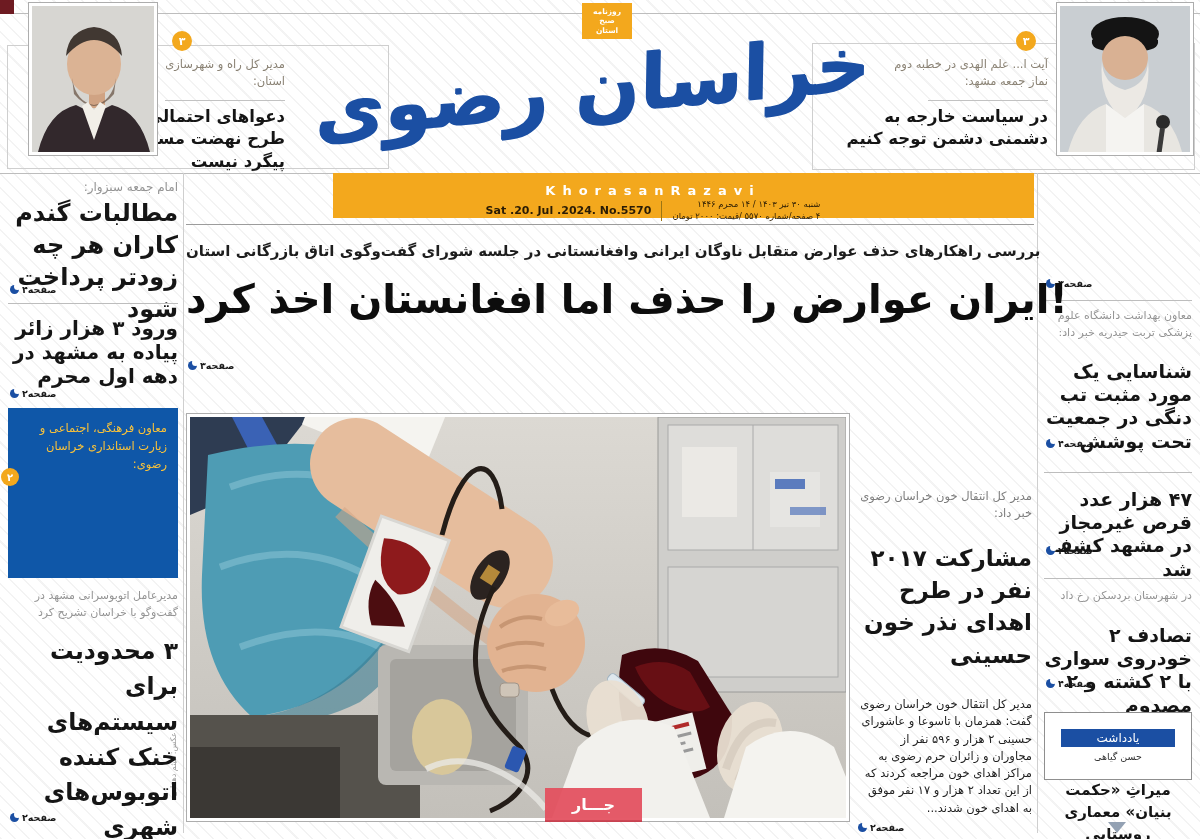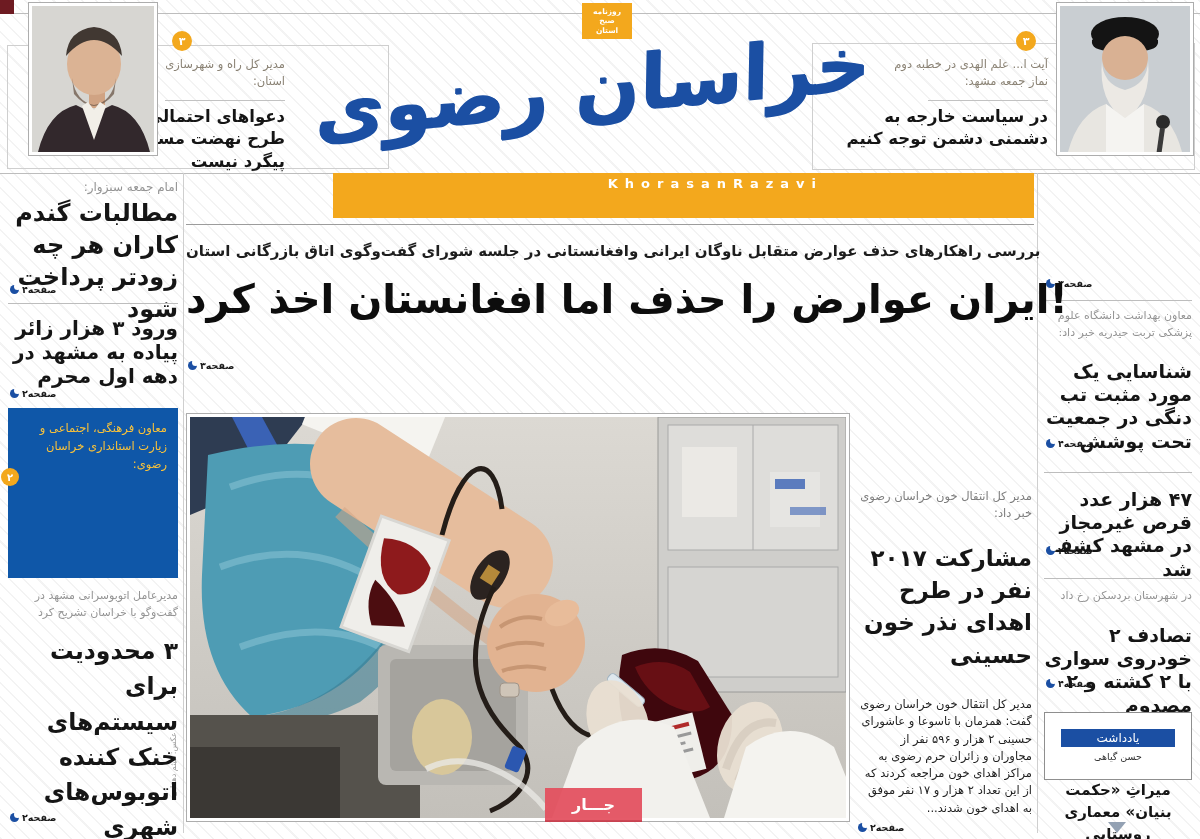--- a/index.html
+++ b/index.html
@@ -34,21 +34,21 @@
     font-size:76px;font-weight:bold;color:#1B4FA3;white-space:nowrap;
     transform:rotate(-5deg) skewX(-6deg);text-shadow:1px 1px 0 #1B4FA3;
   }
   .tagline{
     left:582px;top:3px;width:50px;height:36px;background:#F3A81D;color:#fff;z-index:4;
     display:flex;flex-direction:column;align-items:center;justify-content:center;
     font-size:7.5px;line-height:1.25;font-weight:bold;
   }
   .band{left:333px;top:173px;width:701px;height:45px;background:#F3A81D;z-index:2;}
   .band-inner{position:absolute;left:150px;top:0;width:340px;text-align:center;}
-  .band .latin{color:#fff;font-weight:bold;font-size:13px;letter-spacing:7px;margin-top:3px;white-space:nowrap;text-align:right;}
+  .band .latin{color:#fff;font-weight:bold;font-size:13px;letter-spacing:7px;margin-top:10px;white-space:nowrap;}
   .band .dates{display:flex;align-items:center;justify-content:center;gap:10px;margin-top:1px;}
   .band .d-en{font-size:11px;font-weight:bold;color:#2a1c05;white-space:nowrap;}
   .band .d-sep{width:1px;height:20px;background:#9c7514;}
   .band .d-fa{font-size:8.5px;color:#2a1c05;line-height:1.4;white-space:nowrap;}
   
   .pref{display:inline-flex;align-items:center;gap:3px;direction:rtl;font-size:9.5px;font-weight:bold;color:#1a1a1a;}
   .cres{width:9px;height:9px;border-radius:50%;background:#1B4FA3;position:relative;flex:0 0 auto;}
   .cres::after{content:"";position:absolute;left:4px;top:-2px;width:7px;height:7px;border-radius:50%;background:#fff;}
   
   .lead-kicker{left:186px;top:242px;width:846px;text-align:center;font-size:15px;font-weight:bold;color:#1d1d1d;white-space:nowrap;z-index:2;}
@@ -123,20 +123,28 @@
     <div class="cal">خراسان رضوی</div>
   </div>
   <div class="abs tagline">
     <div>روزنامه</div>
     <div>صبح</div>
     <div>استان</div>
   </div>
   <div class="abs band">
     <div class="band-inner">
       <div class="latin">KhorasanRazavi</div>
+      <div class="dates">
+        <div class="d-en">Sat .20. Jul .2024. No.5570</div>
+        <div class="d-sep"></div>
+        <div class="d-fa rtl">
+          <div>شنبه ۳۰ تیر ۱۴۰۳ / ۱۴ محرم ۱۴۴۶</div>
+          <div>۴ صفحه/شماره ۵۵۷۰ /قیمت: ۲۰۰۰ تومان</div>
+        </div>
+      </div>
     </div>
   </div>
 
   <div class="abs lead-kicker">بررسی راهکارهای حذف عوارض متقابل ناوگان ایرانی وافغانستانی در جلسه شورای گفت‌وگوی اتاق بازرگانی استان</div>
   <div class="abs lead-headline">ایران عوارض را حذف اما افغانستان اخذ کرد!</div>
   <div class="abs pref" style="left:188px;top:360px;">
     <span>صفحه۳</span>
       <span class="cres"></span>
   </div>
 

